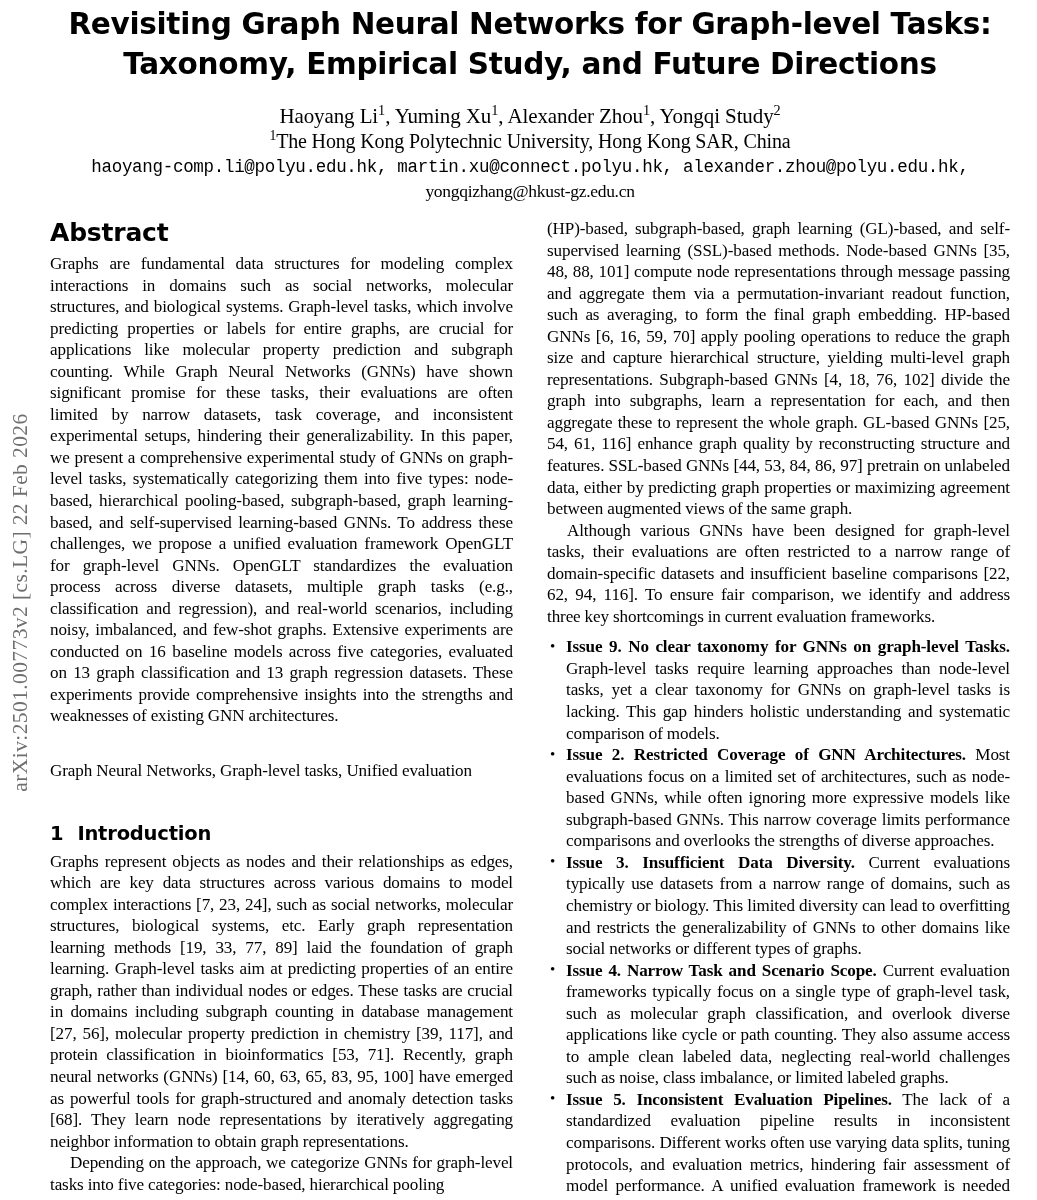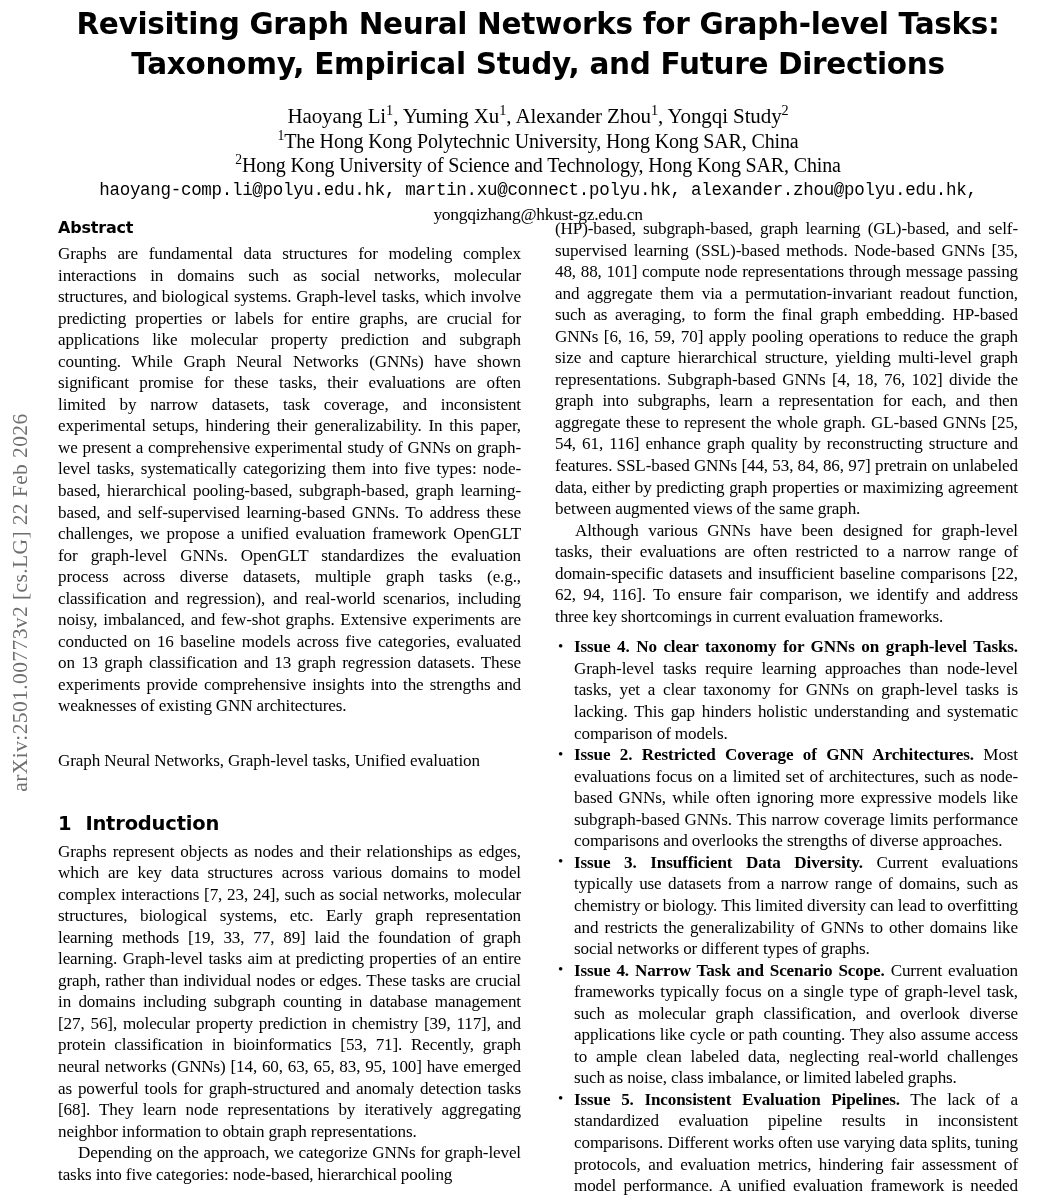--- a/index.html
+++ b/index.html
@@ -35,21 +35,21 @@
     font-family: "Liberation Serif", "DejaVu Serif", serif;
     font-size: 21.5px;
     letter-spacing: 0.4px;
     color: #6f6f6f;
     white-space: nowrap;
   }
 
   
   #page {
     position: absolute;
-    left: 58px;
+    left: 50px;
     top: 0px;
     width: 960px;
     height: 868px;
   }
 
   
   #header {
     width: 960px;
     padding-top: 4px;
     text-align: center;
@@ -93,21 +93,21 @@
     display: flex;
     justify-content: space-between;
   }
   .col {
     width: 463px;
   }
 
   h2.section-head {
     font-family: "DejaVu Sans", sans-serif;
     font-weight: bold;
-    font-size: 16px;
+    font-size: 25px;
     margin: 0 0 6px 0;
     letter-spacing: -0.2px;
   }
   h2.numbered-head {
     font-family: "DejaVu Sans", sans-serif;
     font-weight: bold;
     font-size: 19.5px;
     margin: 0 0 6px 0;
     letter-spacing: -0.2px;
   }
@@ -169,21 +169,20 @@
   <div id="header">
     <h1 id="paper-title">
       <span class="tline">Revisiting Graph Neural Networks for Graph-level Tasks:</span>
       <span class="tline">Taxonomy, Empirical Study, and Future Directions</span>
     </h1>
 
     <div id="authors"><span>Haoyang Li</span><sup>1</sup><span>, Yuming Xu</span><sup>1</sup><span>, Alexander Zhou</span><sup>1</sup><span>, Yongqi Study</span><sup>2</sup></div>
 
     <div id="affil-1"><sup>1</sup><span>The Hong Kong Polytechnic University, Hong Kong SAR, China</span></div>
 
-    <div id="affil-2"><sup>2</sup><span>Hong Kong University of Science and Technology, Hong Kong SAR, China</span></div>
 
     <div id="emails-1">haoyang-comp.li@polyu.edu.hk, martin.xu@connect.polyu.hk, alexander.zhou@polyu.edu.hk,</div>
     <div id="emails-2">yongqizhang@hkust-gz.edu.cn</div>
   </div>
 
   <div id="body-cols">
 
     <div class="col" id="col-left">
       <h2 class="section-head">Abstract</h2>
       <p class="para">Graphs are fundamental data structures for modeling complex interactions in domains such as social networks, molecular structures, and biological systems. Graph-level tasks, which involve predicting properties or labels for entire graphs, are crucial for applications like molecular property prediction and subgraph counting. While Graph Neural Networks (GNNs) have shown significant promise for these tasks, their evaluations are often limited by narrow datasets, task coverage, and inconsistent experimental setups, hindering their generalizability. In this paper, we present a comprehensive experimental study of GNNs on graph-level tasks, systematically categorizing them into five types: node-based, hierarchical pooling-based, subgraph-based, graph learning-based, and self-supervised learning-based GNNs. To address these challenges, we propose a unified evaluation framework OpenGLT for graph-level GNNs. OpenGLT standardizes the evaluation process across diverse datasets, multiple graph tasks (e.g., classification and regression), and real-world scenarios, including noisy, imbalanced, and few-shot graphs. Extensive experiments are conducted on 16 baseline models across five categories, evaluated on 13 graph classification and 13 graph regression datasets. These experiments provide comprehensive insights into the strengths and weaknesses of existing GNN architectures.</p>
@@ -199,21 +198,21 @@
       <p class="para">Graphs represent objects as nodes and their relationships as edges, which are key data structures across various domains to model complex interactions [7, 23, 24], such as social networks, molecular structures, biological systems, etc. Early graph representation learning methods [19, 33, 77, 89] laid the foundation of graph learning. Graph-level tasks aim at predicting properties of an entire graph, rather than individual nodes or edges. These tasks are crucial in domains including subgraph counting in database management [27, 56], molecular property prediction in chemistry [39, 117], and protein classification in bioinformatics [53, 71]. Recently, graph neural networks (GNNs) [14, 60, 63, 65, 83, 95, 100] have emerged as powerful tools for graph-structured and anomaly detection tasks [68]. They learn node representations by iteratively aggregating neighbor information to obtain graph representations.</p>
       <p class="para indent">Depending on the approach, we categorize GNNs for graph-level tasks into five categories: node-based, hierarchical pooling</p>
     </div>
 
     <div class="col" id="col-right">
       <p class="para">(HP)-based, subgraph-based, graph learning (GL)-based, and self-supervised learning (SSL)-based methods. Node-based GNNs [35, 48, 88, 101] compute node representations through message passing and aggregate them via a permutation-invariant readout function, such as averaging, to form the final graph embedding. HP-based GNNs [6, 16, 59, 70] apply pooling operations to reduce the graph size and capture hierarchical structure, yielding multi-level graph representations. Subgraph-based GNNs [4, 18, 76, 102] divide the graph into subgraphs, learn a representation for each, and then aggregate these to represent the whole graph. GL-based GNNs [25, 54, 61, 116] enhance graph quality by reconstructing structure and features. SSL-based GNNs [44, 53, 84, 86, 97] pretrain on unlabeled data, either by predicting graph properties or maximizing agreement between augmented views of the same graph.</p>
       <p class="para indent">Although various GNNs have been designed for graph-level tasks, their evaluations are often restricted to a narrow range of domain-specific datasets and insufficient baseline comparisons [22, 62, 94, 116]. To ensure fair comparison, we identify and address three key shortcomings in current evaluation frameworks.</p>
 
       <ul class="issues" id="issues-list">
         <li>
-          <span class="bullet">•</span><b>Issue 4. No clear taxonomy for GNNs on graph-level Tasks.</b><span> Graph-level tasks require learning approaches than node-level tasks, yet a clear taxonomy for GNNs on graph-level tasks is lacking. This gap hinders holistic understanding and systematic comparison of models.</span>
+          <span class="bullet">•</span><b>Issue 9. No clear taxonomy for GNNs on graph-level Tasks.</b><span> Graph-level tasks require learning approaches than node-level tasks, yet a clear taxonomy for GNNs on graph-level tasks is lacking. This gap hinders holistic understanding and systematic comparison of models.</span>
         </li>
         <li>
           <span class="bullet">•</span><b>Issue 2. Restricted Coverage of GNN Architectures.</b><span> Most evaluations focus on a limited set of architectures, such as node-based GNNs, while often ignoring more expressive models like subgraph-based GNNs. This narrow coverage limits performance comparisons and overlooks the strengths of diverse approaches.</span>
         </li>
         <li>
           <span class="bullet">•</span><b>Issue 3. Insufficient Data Diversity.</b><span> Current evaluations typically use datasets from a narrow range of domains, such as chemistry or biology. This limited diversity can lead to overfitting and restricts the generalizability of GNNs to other domains like social networks or different types of graphs.</span>
         </li>
         <li>
           <span class="bullet">•</span><b>Issue 4. Narrow Task and Scenario Scope.</b><span> Current evaluation frameworks typically focus on a single type of graph-level task, such as molecular graph classification, and overlook diverse applications like cycle or path counting. They also assume access to ample clean labeled data, neglecting real-world challenges such as noise, class imbalance, or limited labeled graphs.</span>
         </li>

